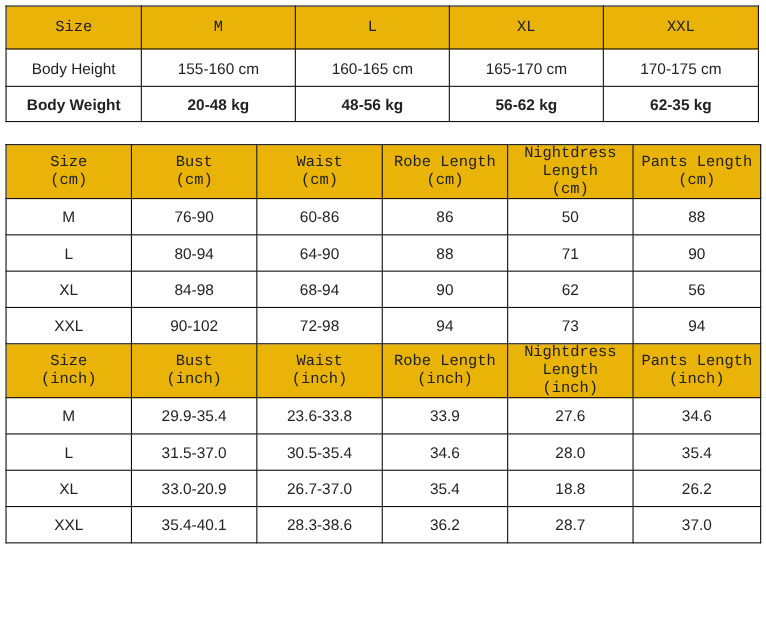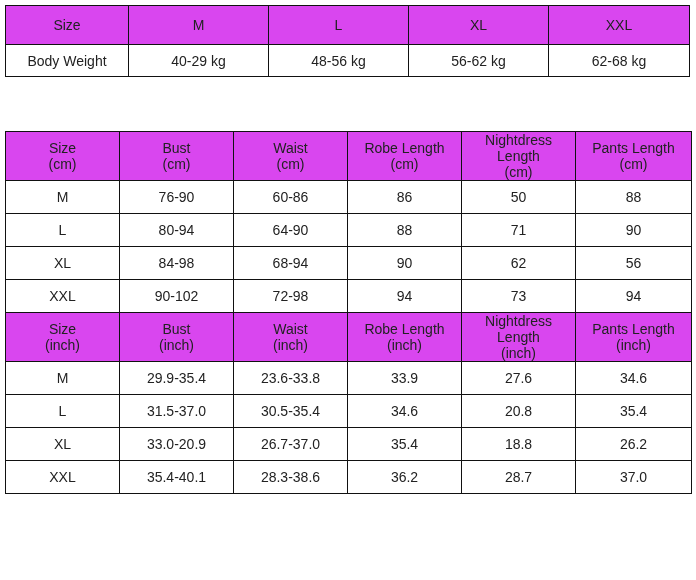--- a/index.html
+++ b/index.html
@@ -1,25 +1,25 @@
 <!DOCTYPE html>
 <html><head>
 <meta charset="utf-8">
 <style>
   html, body { margin: 0; padding: 0; background: #ffffff; }
   body { width: 696px; height: 580px; position: relative; overflow: hidden;
          font-family: "Liberation Sans", sans-serif; color: #222; }
   table { border-collapse: collapse; position: absolute; table-layout: fixed; }
   td { border: 1px solid #111; text-align: center; vertical-align: middle;
        font-size: 14px; padding: 0; line-height: 16px; }
-  .hdr td, td.hdr { background: #d946ef; }
+  .hdr td, td.hdr { background: #eab308; font-family: Liberation Mono, monospace; }
   #t1 { left: 5px; top: 5px; width: 684px; }
   #t1 tr.r0 td { height: 38px; }
   #t1 tr.r1 td { height: 33px; }
-  #t1 tr.r2 td { height: 31px; }
+  #t1 tr.r2 td { height: 31px; font-weight: bold; }
   #t2 { left: 5px; top: 131px; width: 686px; }
   #t2 tr.h td { height: 46px; }
   #t2 tr.d td { height: 32px; }
   #t2 tr.note td { height: 78px; font-size: 14px; line-height: 17px; padding-top: 4px; }
   .ml { display: block; }
 </style>
 </head>
 <body>
 
 <table id="t1">
@@ -31,26 +31,33 @@
       <col style="width:141px">
   </colgroup>
   <tbody>
       <tr class="r0 hdr">
     <td>Size</td>
     <td>M</td>
     <td>L</td>
     <td>XL</td>
     <td>XXL</td>
   </tr>
+  <tr class="r1">
+    <td>Body Height</td>
+    <td>155-160 cm</td>
+    <td>160-165 cm</td>
+    <td>165-170 cm</td>
+    <td>170-175 cm</td>
+  </tr>
   <tr class="r2">
     <td>Body Weight</td>
-    <td>40-29 kg</td>
+    <td>20-48 kg</td>
     <td>48-56 kg</td>
     <td>56-62 kg</td>
-    <td>62-68 kg</td>
+    <td>62-35 kg</td>
   </tr>
 </tbody>
   </table>
 
 <table id="t2">
   <colgroup>
     <col style="width:114px">
       <col style="width:114px">
       <col style="width:114px">
       <col style="width:114px">
@@ -152,21 +159,21 @@
     <td>23.6-33.8</td>
     <td>33.9</td>
     <td>27.6</td>
     <td>34.6</td>
   </tr>
   <tr class="d">
     <td>L</td>
     <td>31.5-37.0</td>
     <td>30.5-35.4</td>
     <td>34.6</td>
-    <td>20.8</td>
+    <td>28.0</td>
     <td>35.4</td>
   </tr>
   <tr class="d">
     <td>XL</td>
     <td>33.0-20.9</td>
     <td>26.7-37.0</td>
     <td>35.4</td>
     <td>18.8</td>
     <td>26.2</td>
   </tr>

